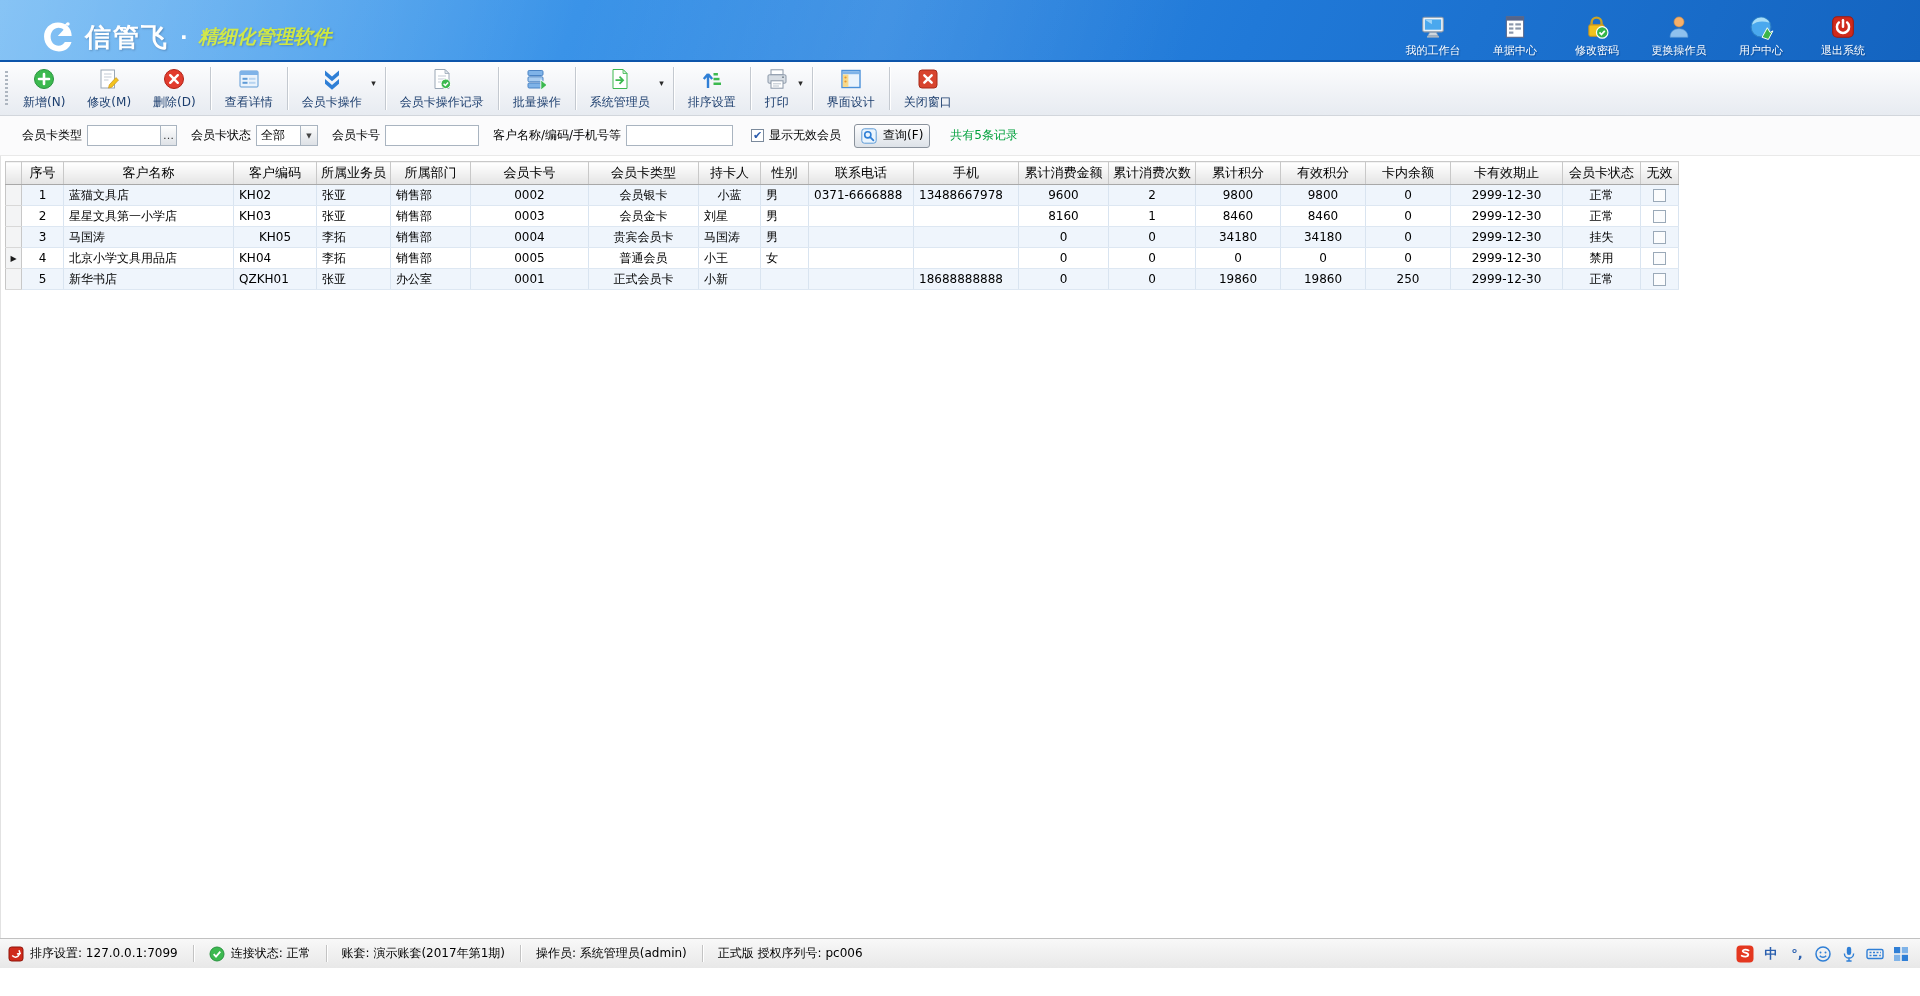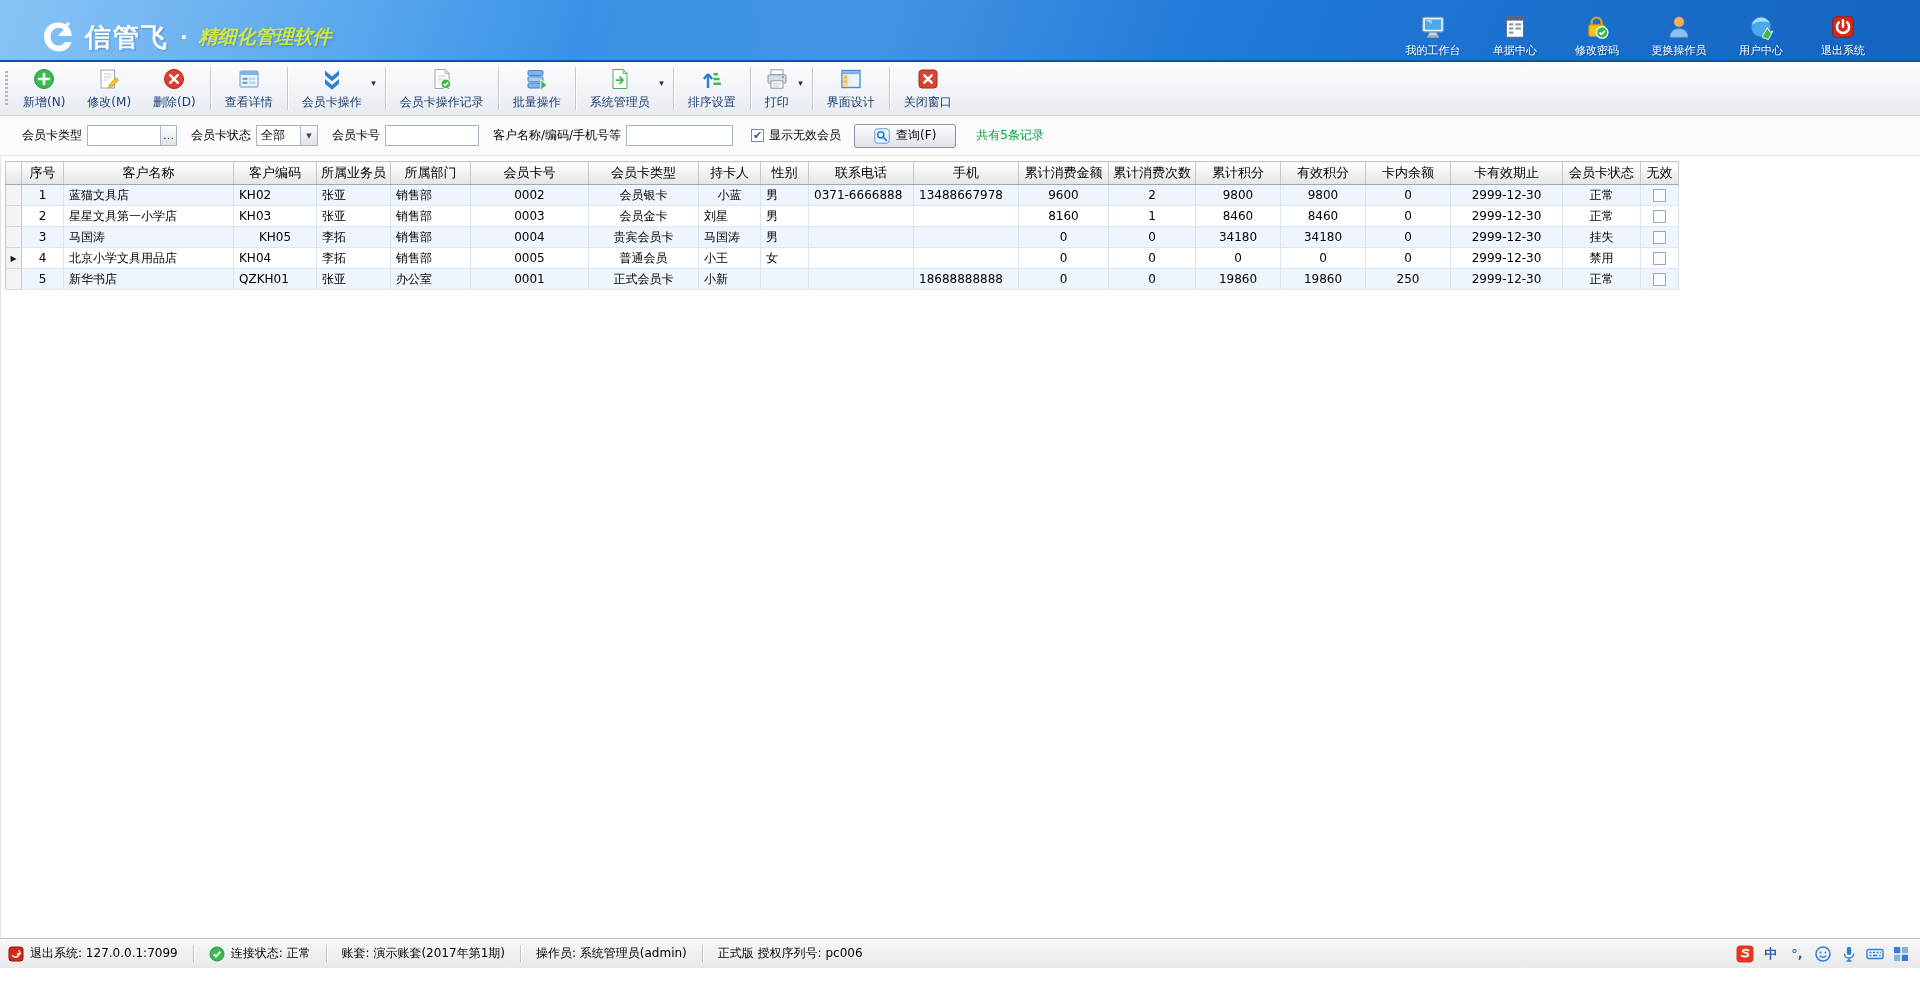--- a/index.html
+++ b/index.html
@@ -53,21 +53,21 @@
           display:flex;align-items:center;justify-content:center;cursor:pointer;color:#333}
   .selectbox{width:62px;height:21px;border:1px solid #a9b4c0;background:#fff;display:flex;align-items:center;margin-left:5px;cursor:pointer}
   .selval{flex:1;padding-left:4px}
   .sarrow{width:17px;align-self:stretch;border-left:1px solid #a9b4c0;background:linear-gradient(#fdfdfd,#dde1e6);
           display:flex;align-items:center;justify-content:center;font-size:7px;color:#444}
   .finput{height:21px;border:1px solid #a9b4c0;padding:0 3px;font-size:12px;outline:none;margin-left:5px}
   .ml{margin-left:14px}
   .cb{width:13px;height:13px;border:1px solid #7b8a9c;background:#fff;display:flex;align-items:center;justify-content:center;
       color:#2b5cae;font-size:11px;line-height:11px;margin-left:18px;cursor:pointer}
   .cb-label{margin-left:5px}
-  .qbtn{margin-left:13px;height:24px;padding:0 19px;display:flex;align-items:center;gap:6px;cursor:pointer;
+  .qbtn{margin-left:13px;height:24px;padding:0 6px;display:flex;align-items:center;gap:6px;cursor:pointer;
         border:1px solid #8a929c;border-radius:3px;background:linear-gradient(#fdfdfe,#dde2e8)}
   .qbtn .svgw{width:16px;height:16px;line-height:0}
   .qbtn .svgw svg{width:100%;height:100%}
   .count{color:#00a03c;margin-left:20px;white-space:nowrap}
 
   
   .content{height:782px;background:#fff;border-left:1px solid #e2e2e2;overflow:hidden}
   table{border-collapse:collapse;table-layout:fixed;margin:5px 0 0 4px;border-left:1px solid #c6c6c6}
   th{height:23px;background:linear-gradient(#ffffff,#e4e4e4);border-right:1px solid #c8c8c8;border-top:1px solid #c8c8c8;
      border-bottom:1px solid #a8a8a8;font-weight:normal;font-size:13px;padding:0 4px;white-space:nowrap;overflow:hidden;cursor:pointer}
@@ -483,21 +483,21 @@
       </table>
   </div>
 
   <div class="statusbar">
     <div class="sleft" id="status-segments">
         <span class="sseg">
           <span class="svgw" style="line-height: 0;"><svg viewBox="0 0 16 16">
               <rect x="1" y="1" width="14" height="14" rx="2.6" fill="#cf2a1b" stroke="#8f150b"></rect>
               <path d="M4.2 9.6c2.6 2.7 5.9 1.6 7.4-1.6M11 4.2l1.1 3.2-3.2.6" fill="none" stroke="#fff" stroke-width="1.5"></path>
             </svg></span>
-          <span>退出系统: 127.0.0.1:7099</span>
+          <span>排序设置: 127.0.0.1:7099</span>
         </span>
         <span class="sdiv"></span>
         <span class="sseg">
           <span class="svgw" style="line-height: 0;"><svg viewBox="0 0 16 16">
               <circle cx="8" cy="8" r="7" fill="#3cb94f" stroke="#2a9440"></circle>
               <path d="M4.7 8.2l2.3 2.4 4.3-5" fill="none" stroke="#fff" stroke-width="1.8"></path>
             </svg></span>
           <span>连接状态: 正常</span>
         </span>
         <span class="sdiv"></span>

